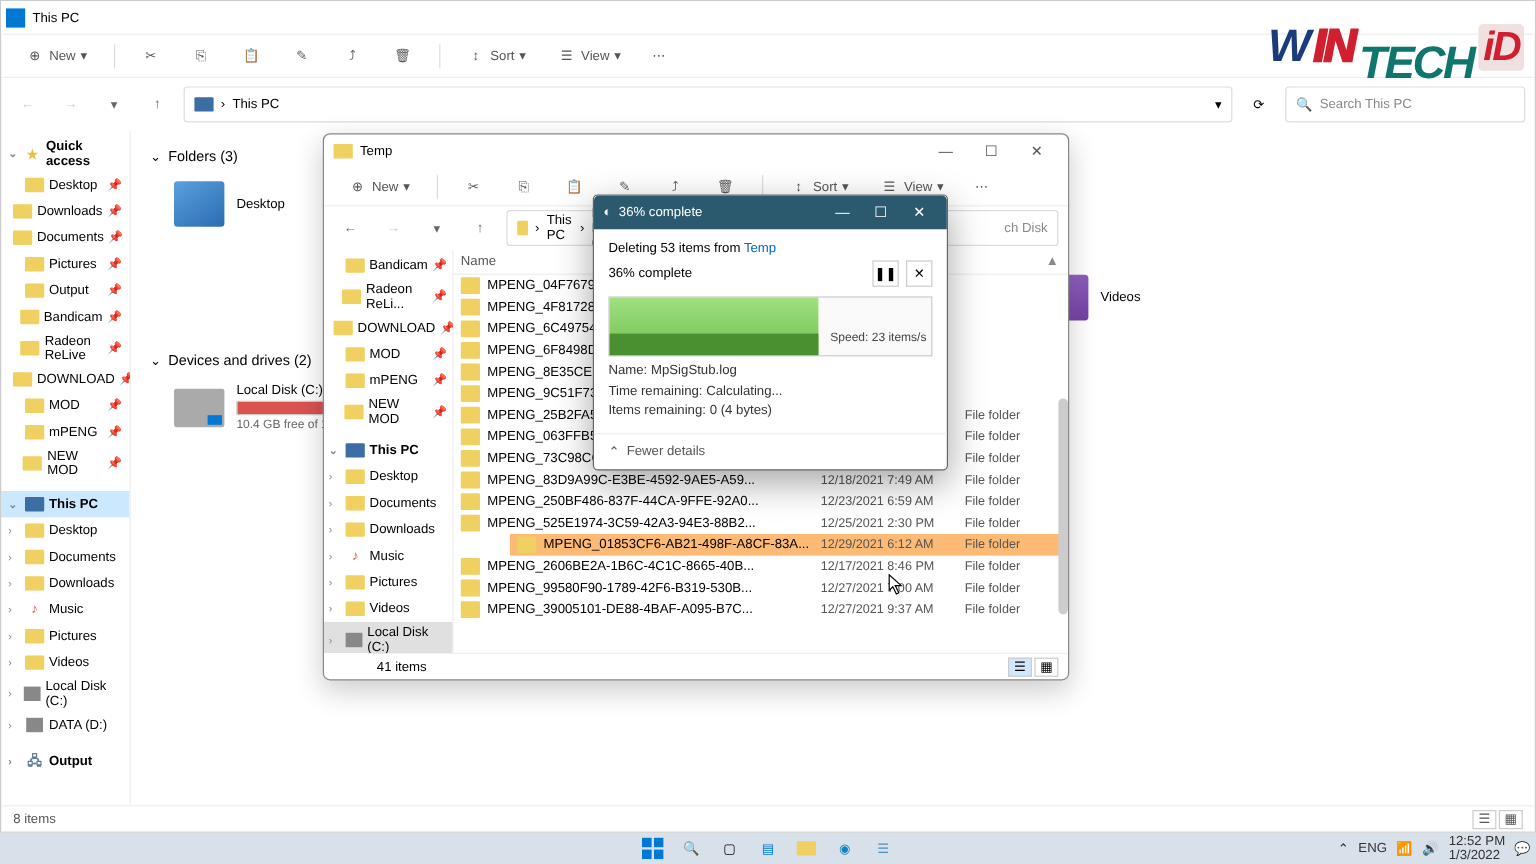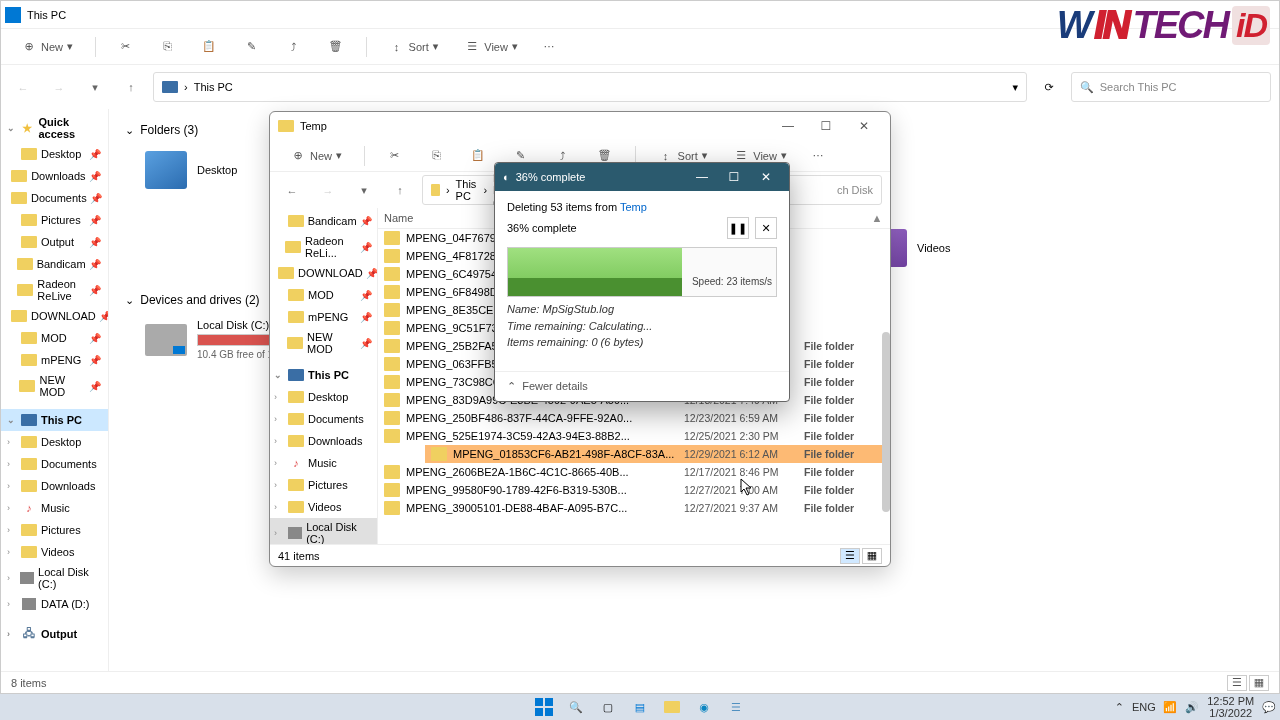--- a/index.html
+++ b/index.html
@@ -54,55 +54,55 @@
 .temp-sidebar .side-item { padding: 3px 4px; }
 .temp-list { flex: 1; display: flex; flex-direction: column; overflow: hidden; }
 .list-header { display: flex; padding: 4px 6px; border-bottom: 1px solid #eee; color: #555; }
 .col-name { flex: 1; }
 .list-rows { flex: 1; overflow-y: auto; }
 .list-row { display: flex; align-items: center; padding: 2px 6px; cursor: pointer; }
 .list-row.hov { background: #fdba74; margin-left: 47px; }
 .row-icon { width: 16px; height: 14px; background: #f0d060; margin-right: 6px; border-radius: 1px; }
 .row-name { flex: 1; white-space: nowrap; overflow: hidden; text-overflow: ellipsis; font-size: 11px; }
 .row-date { width: 120px; font-size: 10.5px; color: #555; }
-.row-type { width: 80px; font-size: 10.5px; color: #555; font-weight: bold; }
-.temp-status { height: 22px; border-top: 1px solid #eee; display: flex; align-items: center; padding: 0 8px; font-size: 11px; justify-content: space-between; }
+.row-type { width: 80px; font-size: 10.5px; color: #555; }
+.temp-status { height: 22px; border-top: 1px solid #eee; display: flex; align-items: center; padding: 0 8px; font-size: 11px; justify-content: space-between; margin-left: 36px; }
 .scrollbar-ind { position: absolute; right: 0; top: 220px; width: 8px; height: 180px; background: #ccc; border-radius: 4px; }
 
 
 .dialog { position: absolute; left: 494px; top: 162px; width: 296px; background: #fff; border: 1px solid #666; box-shadow: 0 10px 30px rgba(0,0,0,0.35); border-radius: 4px; }
 .dlg-title { height: 28px; background: #2b5a6e; color: #fff; display: flex; align-items: center; padding: 0 8px; border-radius: 4px 4px 0 0; gap: 6px; }
 .dlg-title .win-ctrls .win-ctrl { color: #fff; width: 30px; height: 22px; }
 .dlg-body { padding: 10px 12px; }
 .dlg-line1 { font-size: 11px; margin-bottom: 4px; }
 .dlg-link { color: #0066cc; }
 .dlg-line2 { font-size: 13px; margin-bottom: 8px; display: flex; align-items: center; justify-content: space-between; }
 .dlg-ctrl { display: flex; gap: 6px; }
 .dlg-btn { width: 22px; height: 22px; border: 1px solid #ccc; display: flex; align-items: center; justify-content: center; cursor: pointer; font-size: 11px; }
 .progress-wrap { border: 1px solid #ccc; height: 50px; position: relative; margin-bottom: 4px; background: #fafafa; }
 .progress-fill { position: absolute; left: 0; top: 0; height: 100%; background: linear-gradient(#a0e080, #70c050); width: 65%; }
 .progress-graph { position: absolute; left: 0; bottom: 0; width: 65%; height: 18px; background: #4a9030; }
 .progress-speed { position: absolute; right: 4px; top: 28px; font-size: 10px; color: #444; }
-.dlg-details { font-size: 10.5px; line-height: 1.5; color: #333; margin-bottom: 10px; font-style: italic; }
+.dlg-details { font-size: 10.5px; line-height: 1.5; color: #333; margin-bottom: 0; }
 .dlg-footer { border-top: 1px solid #eee; padding: 8px 12px; display: flex; align-items: center; gap: 6px; font-size: 11px; color: #555; cursor: pointer; }
 
 
 .logo { position: absolute; top: 4px; right: 10px; display: flex; align-items: center; gap: 4px; }
 .logo-text { font-size: 38px; font-weight: 900; font-style: italic; letter-spacing: -2px; }
 .logo-w { color: #1a3c7a; }
 .logo-in { color: #d02030; -webkit-text-stroke: 2px #d02030; }
-.logo-tech { color: #701a75; }
+.logo-tech { color: #0f766e; margin-top: 28px; }
 .logo-id { color: #d02030; font-size: 34px; background: #f0e0e0; padding: 0 4px; border-radius: 4px; }
 
 
 .taskbar { position: absolute; bottom: 0; left: 0; width: 1280px; height: 26px; background: #d8e0ea; display: flex; align-items: center; justify-content: center; }
 .task-icons { display: flex; gap: 8px; }
 .task-icon { width: 24px; height: 22px; display: flex; align-items: center; justify-content: center; cursor: pointer; }
 .tray { position: absolute; right: 4px; display: flex; align-items: center; gap: 8px; font-size: 10px; color: #333; }
-.tray-block { text-align: center; line-height: 1.1; }
+.tray-block { text-align: left; line-height: 1.1; }
 
 
 .cursor { position: absolute; left: 740px; top: 478px; width: 14px; height: 18px; pointer-events: none; }
 
 
 .ic { display: inline-block; }
 .ic-folder { width: 16px; height: 12px; background: #f0d060; border-radius: 1px; }
 .ic-pc { width: 16px; height: 12px; background: #3a6ea5; border-radius: 1px; }
 .ic-star { color: #f0c040; }
 .ic-disk { width: 14px; height: 12px; background: #888; }
@@ -696,21 +696,21 @@
       </div>
     </div>
     <div class="progress-wrap">
       <div class="progress-fill" id="prog-fill" style="width: 65%;"></div>
       <div class="progress-graph" id="prog-graph" style="width: 65%;"></div>
       <div class="progress-speed">Speed: 23 items/s</div>
     </div>
     <div class="dlg-details">
       <div><span>Name:</span> <span>MpSigStub.log</span></div>
       <div><span>Time remaining:</span> <span>Calculating...</span></div>
-      <div><span>Items remaining:</span> <span>0 (6 bytes)</span></div>
+      <div><span>Items remaining:</span> <span>0 (4 bytes)</span></div>
     </div>
   </div>
   <div class="dlg-footer">
     <span>⌃</span>
     <span>Fewer details</span>
   </div>
 </div>
 
 <div class="logo">
   <span class="logo-text logo-w">W</span>

